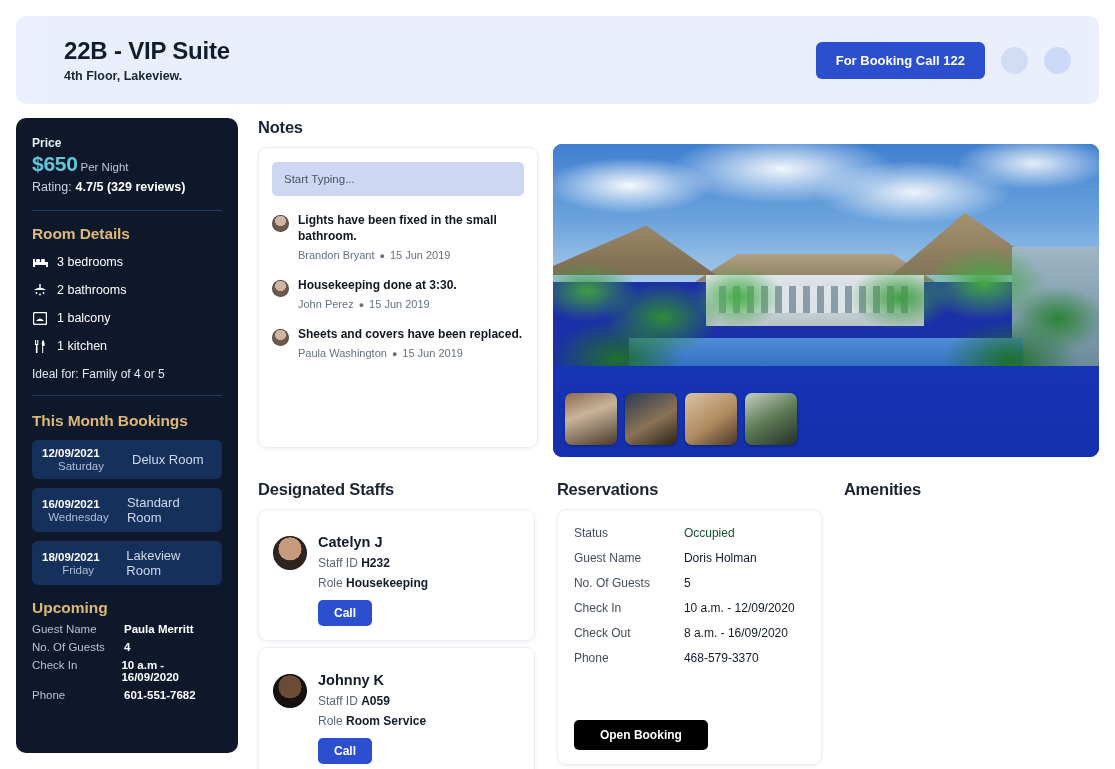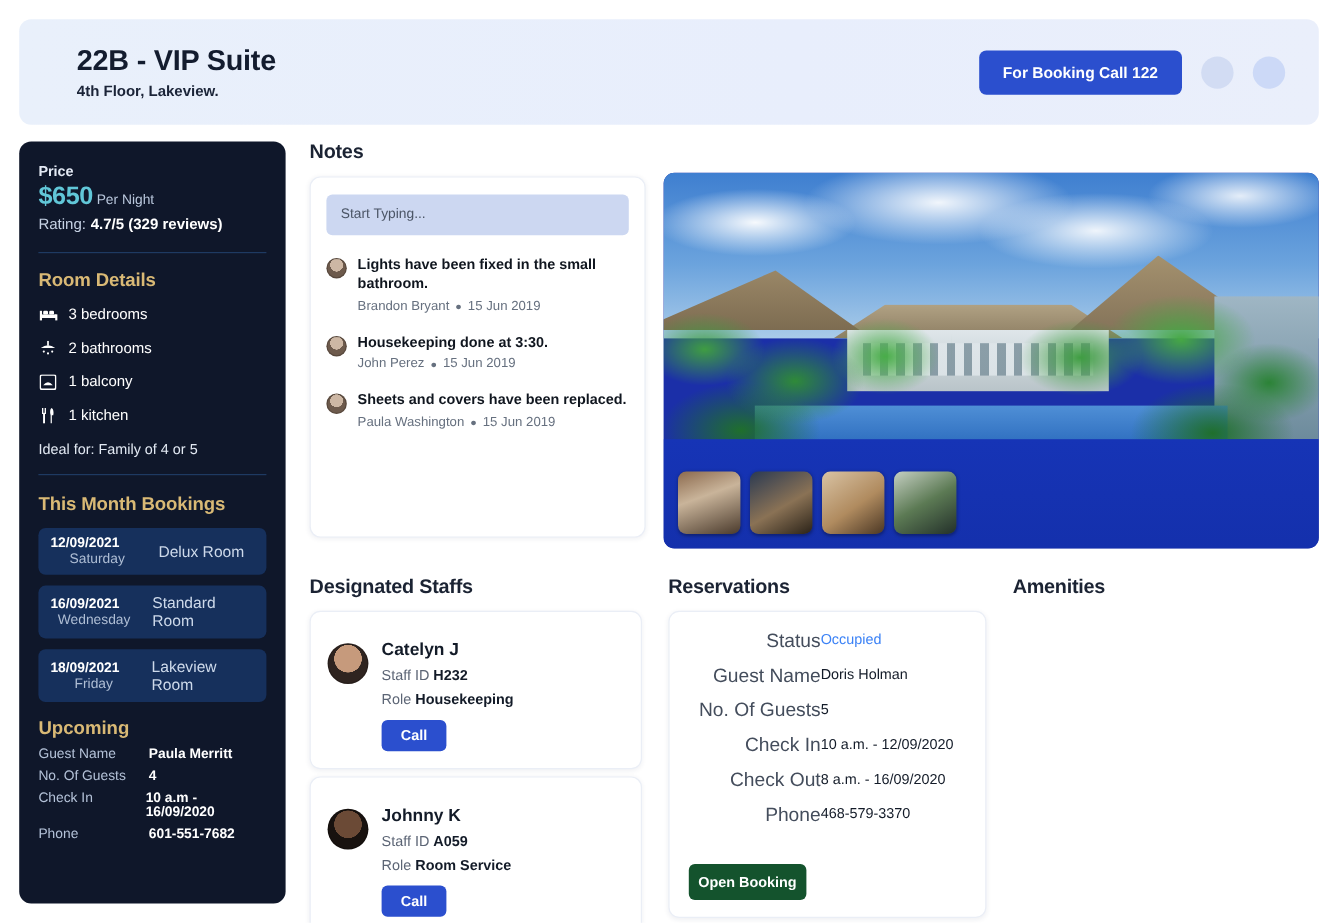--- a/index.html
+++ b/index.html
@@ -247,29 +247,29 @@
     font-size: 12px; font-weight: bold;
     padding: 6px 16px; cursor: pointer;
     font-family: "Liberation Sans", sans-serif;
   }
 
   .res-card, .amen-card {
     padding: 16px 16px 14px 16px; height: 256px;
     display: flex; flex-direction: column;
   }
   .res-row { display: flex; margin-bottom: 11px; }
-  .res-k { width: 110px; font-size: 16px; color: #444d5c; text-align: right; }
+  .res-k { width: 110px; font-size: 12px; color: #444d5c; }
   .res-v { font-size: 12px; font-weight: normal; color: #131b28; }
-  .res-v.status { color: #3b82f6; font-weight: normal; }
+  .res-v.status { color: #14532d; font-weight: normal; }
   .open-btn {
     margin-top: auto; align-self: flex-start;
-    background: #14532d; color: #ffffff;
+    background: #000000; color: #ffffff;
     border: none; border-radius: 5px;
     font-size: 12px; font-weight: bold;
-    padding: 8px 8px; cursor: pointer;
+    padding: 8px 26px; cursor: pointer;
     font-family: "Liberation Sans", sans-serif;
   }
   .amen-item { font-size: 12.5px; color: #20283a; margin-bottom: 12px; }
   .show-all {
     margin-top: auto; font-size: 12px; color: #c99a4e;
     cursor: pointer; align-self: flex-start;
   }
 </style>
 </head>
 <body>

